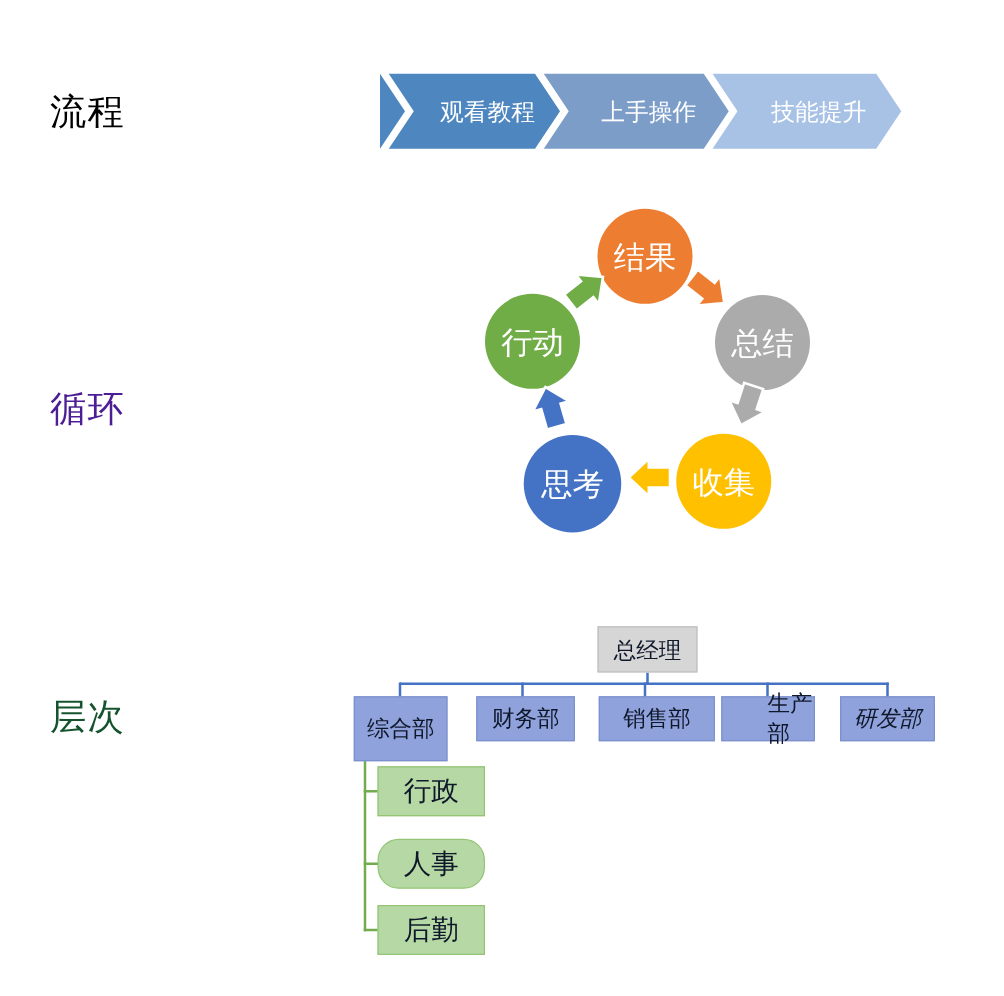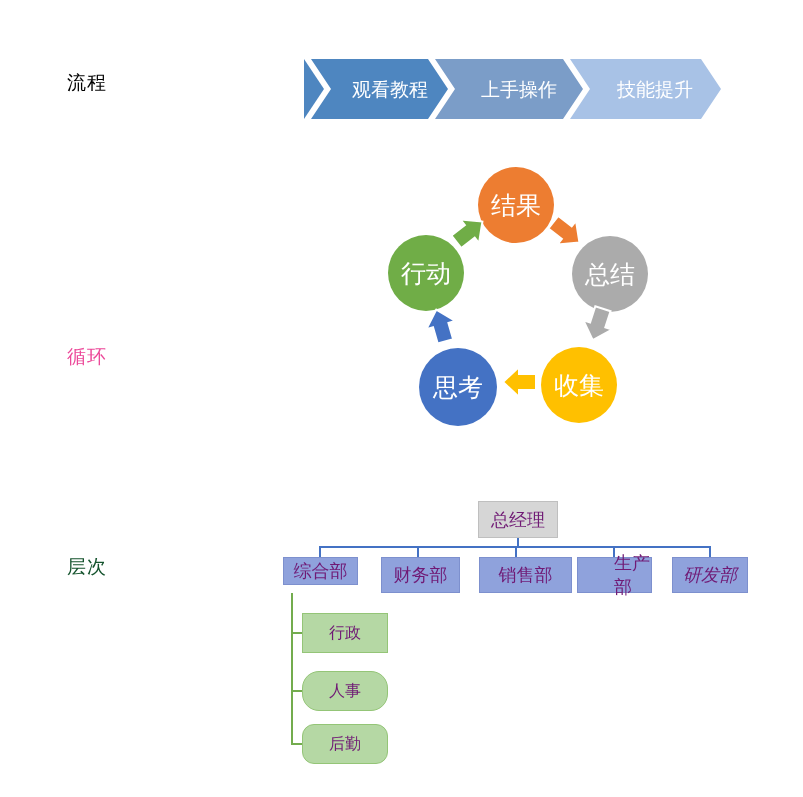--- a/index.html
+++ b/index.html
@@ -1,42 +1,42 @@
 <!DOCTYPE html>
 <html><head>
 <meta charset="utf-8">
 <style>
   html,body{margin:0;padding:0;background:#fff;}
   .canvas{
     position:relative;width:803px;height:797px;background:#fff;overflow:hidden;
     font-family:"DejaVu Sans","Liberation Sans",sans-serif;
   }
   .side-label{
-    position:absolute;left:40px;font-size:19px;font-weight:500;
-    letter-spacing:1px;color:#000;margin-left:27px;
+    position:absolute;left:40px;font-size:29px;font-weight:500;
+    letter-spacing:1px;color:#000;
   }
   .layer{position:absolute;pointer-events:none;}
   .chev-text{font-size:19px;fill:#fff;}
   .circle-text{font-size:25px;fill:#fff;}
   .org-box{
     position:absolute;display:flex;align-items:center;justify-content:center;
-    font-size:18px;color:#701a75;box-sizing:border-box;
+    font-size:18px;color:#0f172a;box-sizing:border-box;
     background-image:linear-gradient(rgba(255,255,255,.28),rgba(255,255,255,0) 55%,rgba(0,0,0,.05));
     border:1px solid rgba(0,0,0,.14);
   }
-  .org-box.sub{font-size:16px;}
+  .org-box.sub{font-size:22px;}
   .hline,.vline{position:absolute;}
 </style>
 </head>
 <body>
 
 <div class="canvas">
 
   <div class="side-label" style="top: 70px; color: rgb(0, 0, 0);">流程</div>
-  <div class="side-label" style="top: 344px; color: #ec4899;">循环</div>
+  <div class="side-label" style="top: 308px; color: #4c1d95;">循环</div>
   <div class="side-label" style="top: 554px; color: #14532d;">层次</div>
 
   <svg class="layer" style="left:300px;top:56px" width="430" height="66" viewBox="0 0 430 66">
     <polygon points="4,3 24,33 4,63" fill="#4E86C0"></polygon>
     <polygon points="11,3 128,3 148,33 128,63 11,63 31,33" fill="#4E86C0"></polygon>
     <polygon points="135,3 263,3 283,33 263,63 135,63 155,33" fill="#7B9DC8"></polygon>
     <polygon points="270,3 401,3 421,33 401,63 270,63 290,33" fill="#A8C2E6"></polygon>
     <text class="chev-text" x="90" y="40" text-anchor="middle">观看教程</text>
     <text class="chev-text" x="219" y="40" text-anchor="middle">上手操作</text>
     <text class="chev-text" x="355" y="40" text-anchor="middle">技能提升</text>
@@ -83,21 +83,21 @@
 
   <div class="vline" style="left: 291px; top: 593px; width: 2px; height: 152px; background: rgb(115, 172, 78);"></div>
   <div class="hline" style="left: 291px; top: 632px; width: 12px; height: 2px; background: rgb(115, 172, 78);"></div>
   <div class="hline" style="left: 291px; top: 690px; width: 12px; height: 2px; background: rgb(115, 172, 78);"></div>
   <div class="hline" style="left: 291px; top: 743px; width: 12px; height: 2px; background: rgb(115, 172, 78);"></div>
 
   <div class="org-box" style="left: 478px; top: 501px; width: 80px; height: 37px; background: rgb(214, 214, 214); border-color: rgb(191, 191, 191);">
     <span>总经理</span>
   </div>
 
-  <div class="org-box" style="left: 283px; top: 557px; width: 75px; height: 28px; background: rgb(143, 162, 220); border-color: rgb(125, 144, 206);">
+  <div class="org-box" style="left: 283px; top: 557px; width: 75px; height: 52px; background: rgb(143, 162, 220); border-color: rgb(125, 144, 206);">
     <span>综合部</span>
   </div>
   <div class="org-box" style="left: 381px; top: 557px; width: 79px; height: 36px; background: rgb(143, 162, 220); border-color: rgb(125, 144, 206);">
     <span>财务部</span>
   </div>
   <div class="org-box" style="left: 479px; top: 557px; width: 93px; height: 36px; background: rgb(143, 162, 220); border-color: rgb(125, 144, 206);">
     <span>销售部</span>
   </div>
   <div class="org-box" style="left: 577px; top: 557px; width: 75px; height: 36px; background: rgb(143, 162, 220); border-color: rgb(125, 144, 206); padding-left: 36px;">
     <span>生产部</span>
@@ -105,17 +105,17 @@
   <div class="org-box" style="left: 672px; top: 557px; width: 76px; height: 36px; background: rgb(143, 162, 220); border-color: rgb(125, 144, 206); font-style: italic;">
     <span>研发部</span>
   </div>
 
   <div class="org-box sub" style="left: 302px; top: 613px; width: 86px; height: 40px; background: rgb(181, 216, 164); border-color: rgb(148, 197, 119);">
     <span>行政</span>
   </div>
   <div class="org-box sub" style="left: 302px; top: 671px; width: 86px; height: 40px; background: rgb(181, 216, 164); border-color: rgb(148, 197, 119); border-radius: 17px;">
     <span>人事</span>
   </div>
-  <div class="org-box sub" style="left: 302px; top: 724px; width: 86px; height: 40px; background: rgb(181, 216, 164); border-color: rgb(148, 197, 119); border-radius: 12px;">
+  <div class="org-box sub" style="left: 302px; top: 724px; width: 86px; height: 40px; background: rgb(181, 216, 164); border-color: rgb(148, 197, 119);">
     <span>后勤</span>
   </div>
 
 </div>
 
 </body></html>

